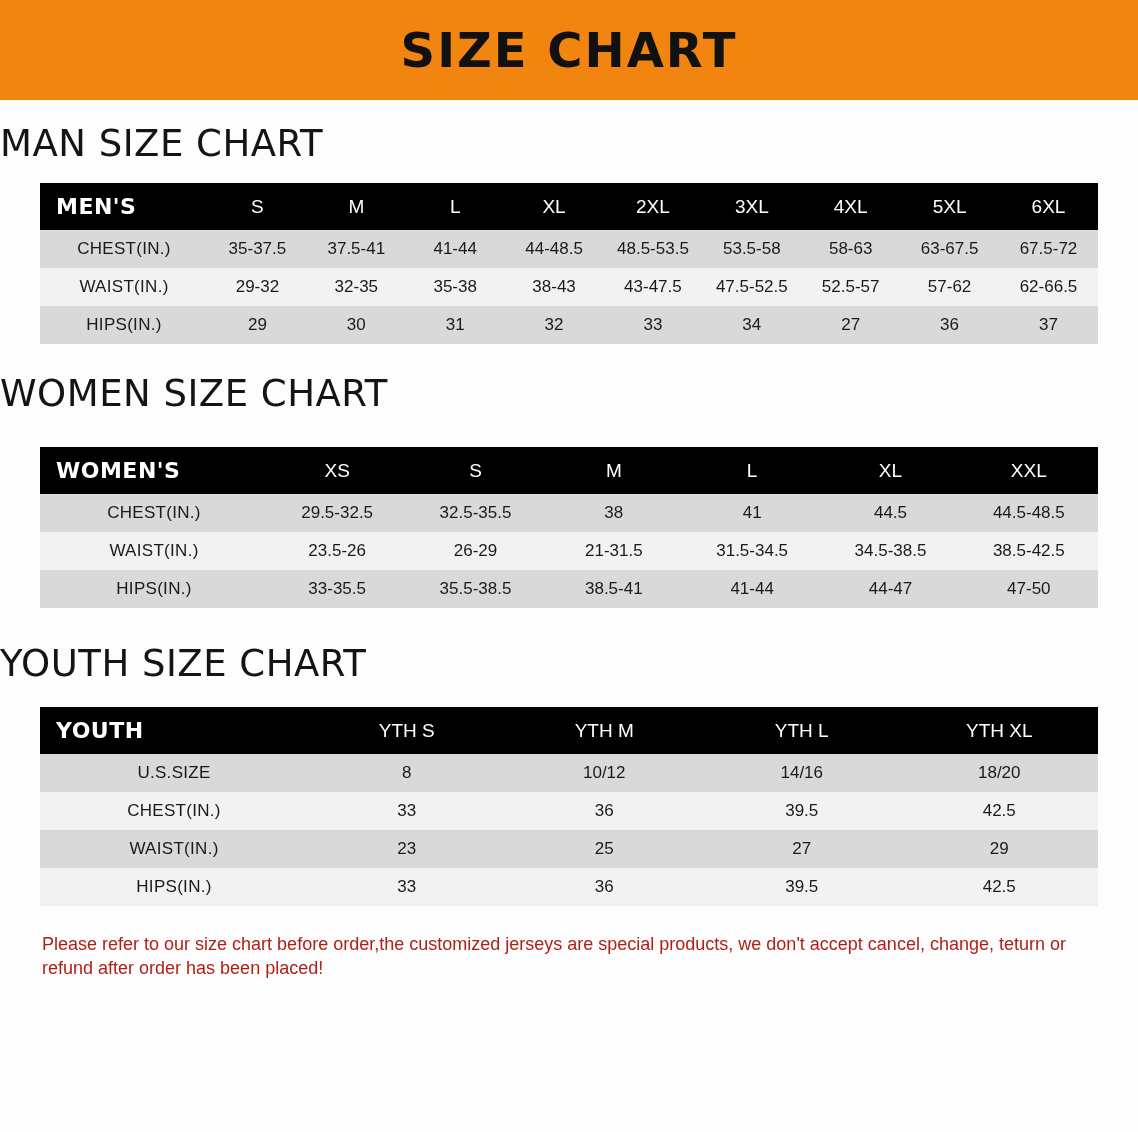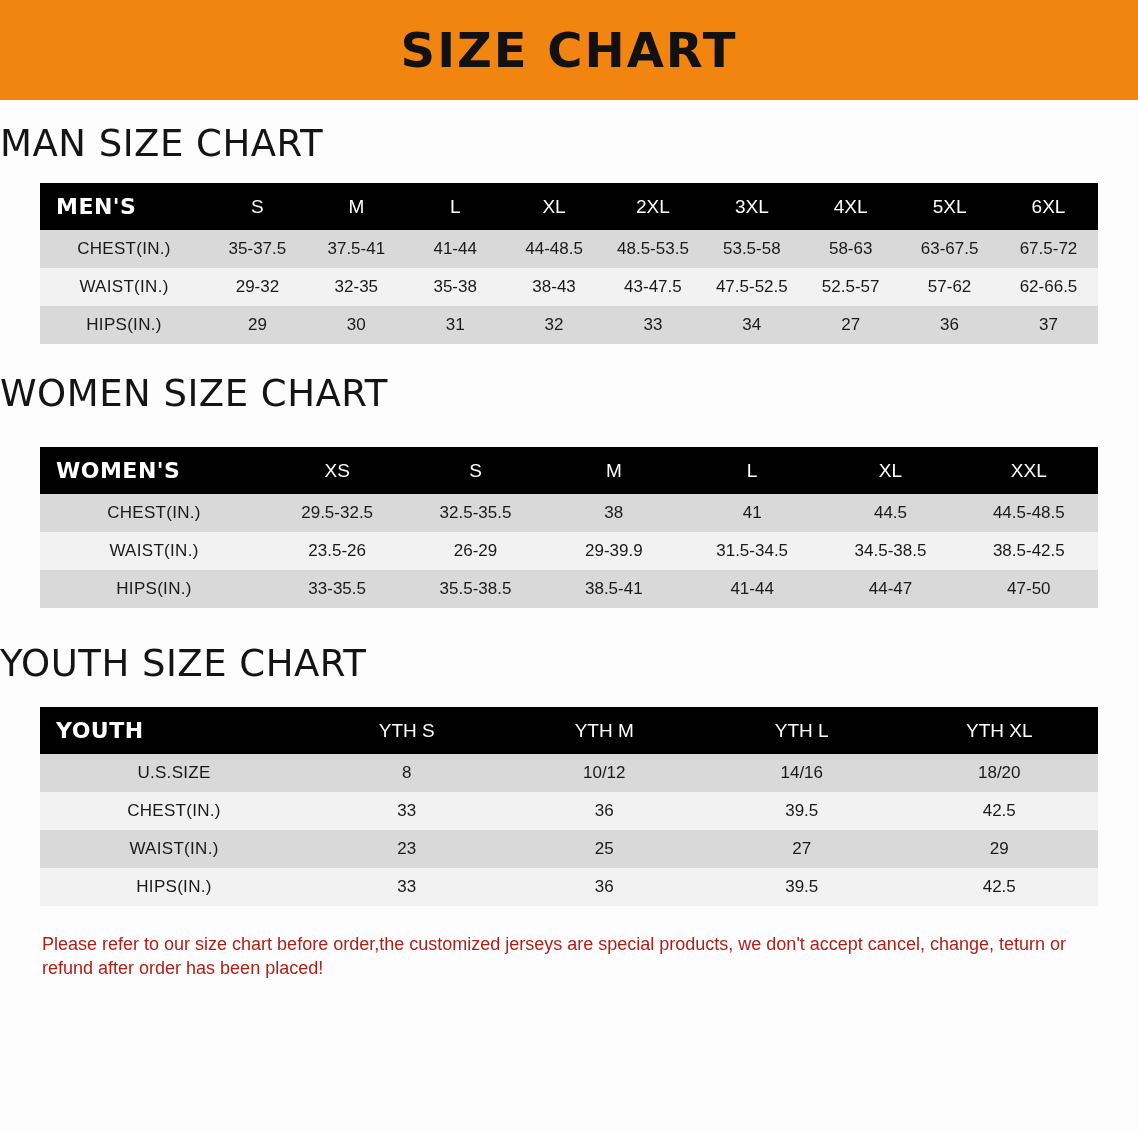--- a/index.html
+++ b/index.html
@@ -209,21 +209,21 @@
             <td>32.5-35.5</td>
             <td>38</td>
             <td>41</td>
             <td>44.5</td>
             <td>44.5-48.5</td>
           </tr>
           <tr class="band-light">
             <td class="rowlabel">WAIST(IN.)</td>
             <td>23.5-26</td>
             <td>26-29</td>
-            <td>29-39.9</td>
+            <td>21-31.5</td>
             <td>31.5-34.5</td>
             <td>34.5-38.5</td>
             <td>38.5-42.5</td>
           </tr>
           <tr class="band-dark">
             <td class="rowlabel">HIPS(IN.)</td>
             <td>33-35.5</td>
             <td>35.5-38.5</td>
             <td>38.5-41</td>
             <td>41-44</td>

